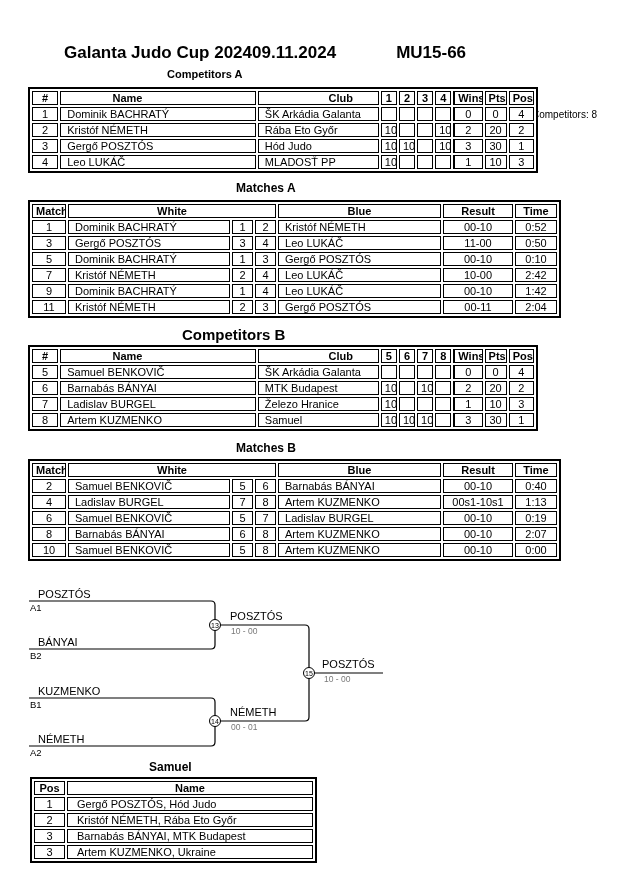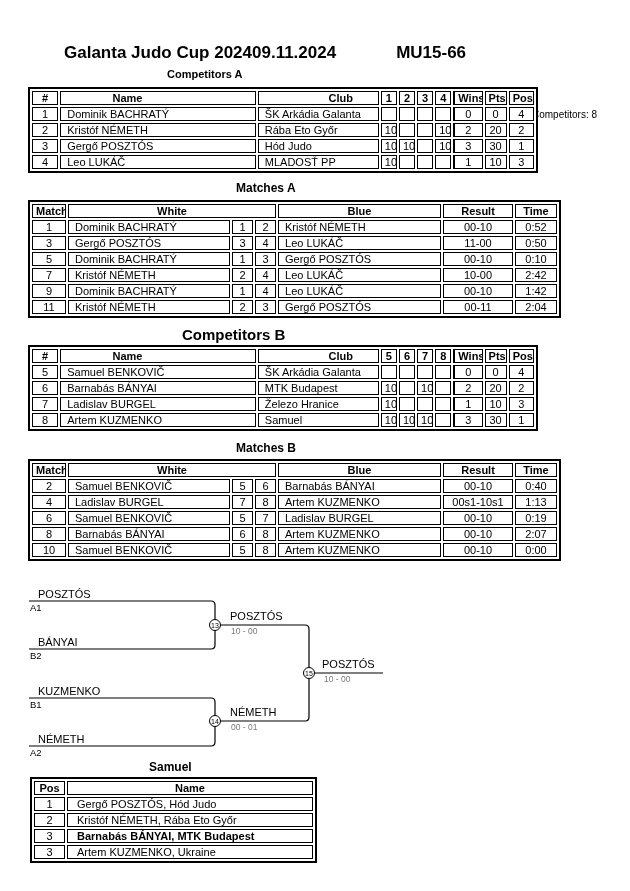--- a/index.html
+++ b/index.html
@@ -394,21 +394,21 @@
       <tr>
         <td>1</td>
         <td class="l" style="padding-left:9px;">Gergő POSZTÓS, Hód Judo</td>
       </tr>
       <tr>
         <td>2</td>
         <td class="l" style="padding-left:9px;">Kristóf NÉMETH, Rába Eto Győr</td>
       </tr>
       <tr>
         <td>3</td>
-        <td class="l" style="padding-left:9px;font-weight:bold;">Barnabás BÁNYAI, MTK Budapest</td>
+        <td class="l" style="padding-left:9px;">Barnabás BÁNYAI, MTK Budapest</td>
       </tr>
       <tr>
         <td>3</td>
         <td class="l" style="padding-left:9px;">Artem KUZMENKO, Ukraine</td>
       </tr>
     </tbody>
       </table>
   </div>
 
 </div>

